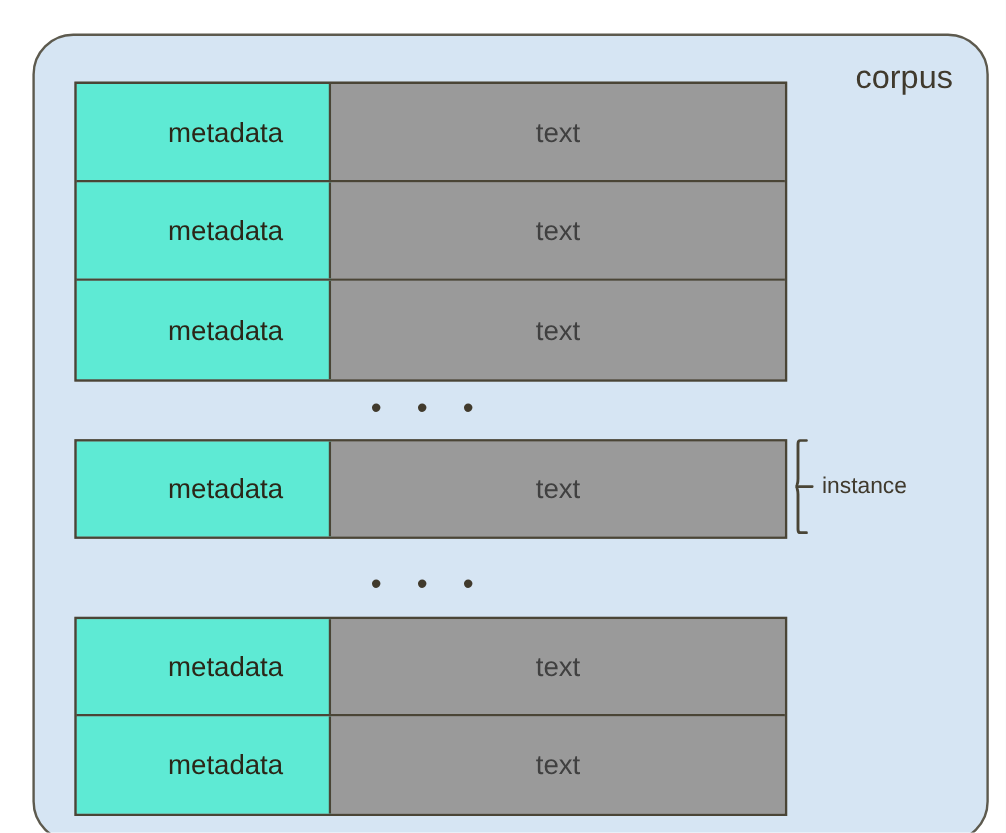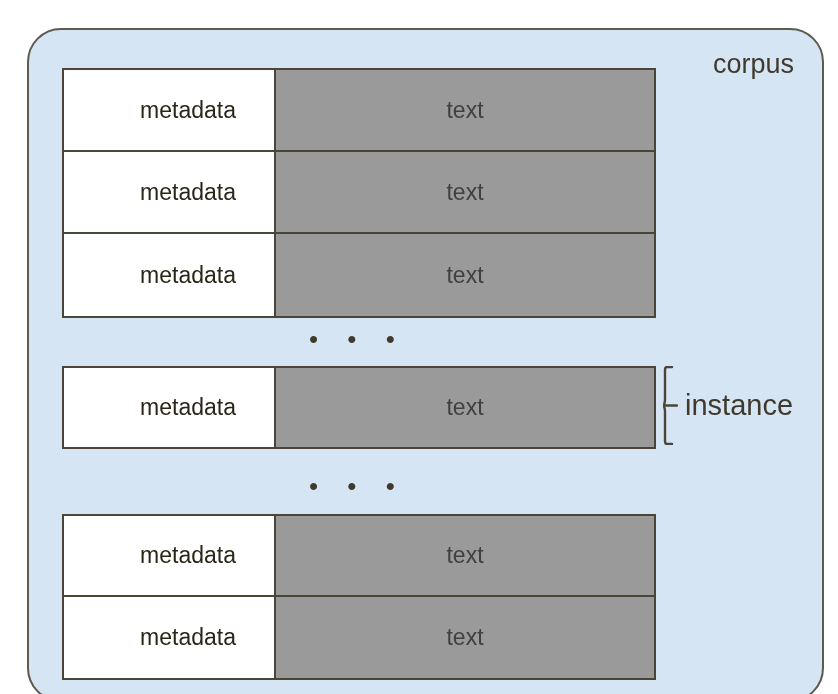--- a/index.html
+++ b/index.html
@@ -58,21 +58,21 @@
     border-bottom: 2px solid #4a4536;
   }
   .instance-row:last-child {
     border-bottom: none;
   }
 
   .cell-metadata {
     width: 212px;
     flex: 0 0 212px;
     box-sizing: border-box;
-    background: #ffffff;
+    background: #5eead4;
     border-right: 2px solid #4a4536;
     color: #2b2618;
     font-size: 23px;
     display: flex;
     align-items: center;
     justify-content: center;
     text-align: center;
     padding-left: 38px;
   }
 
@@ -122,21 +122,21 @@
   }
   .brace {
     position: relative;
     width: 15px;
     height: 79px;
   }
   .brace svg { display: block; }
 
   .instance-label {
     margin-left: 7px;
-    font-size: 29px;
+    font-size: 19px;
     color: #403a2d;
     white-space: nowrap;
   }
 </style>
 </head>
 <body>
 
 <div id="stage">
 
   <div class="corpus-box">

